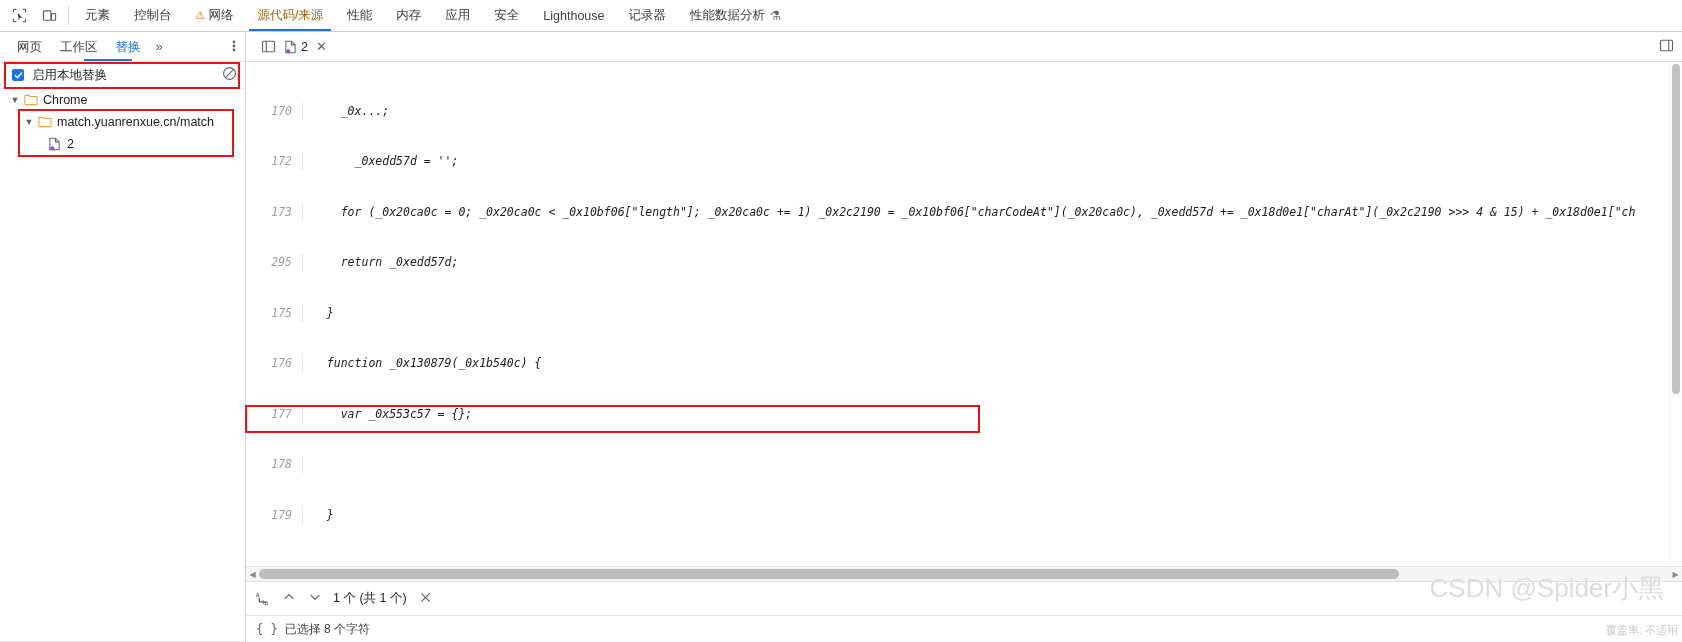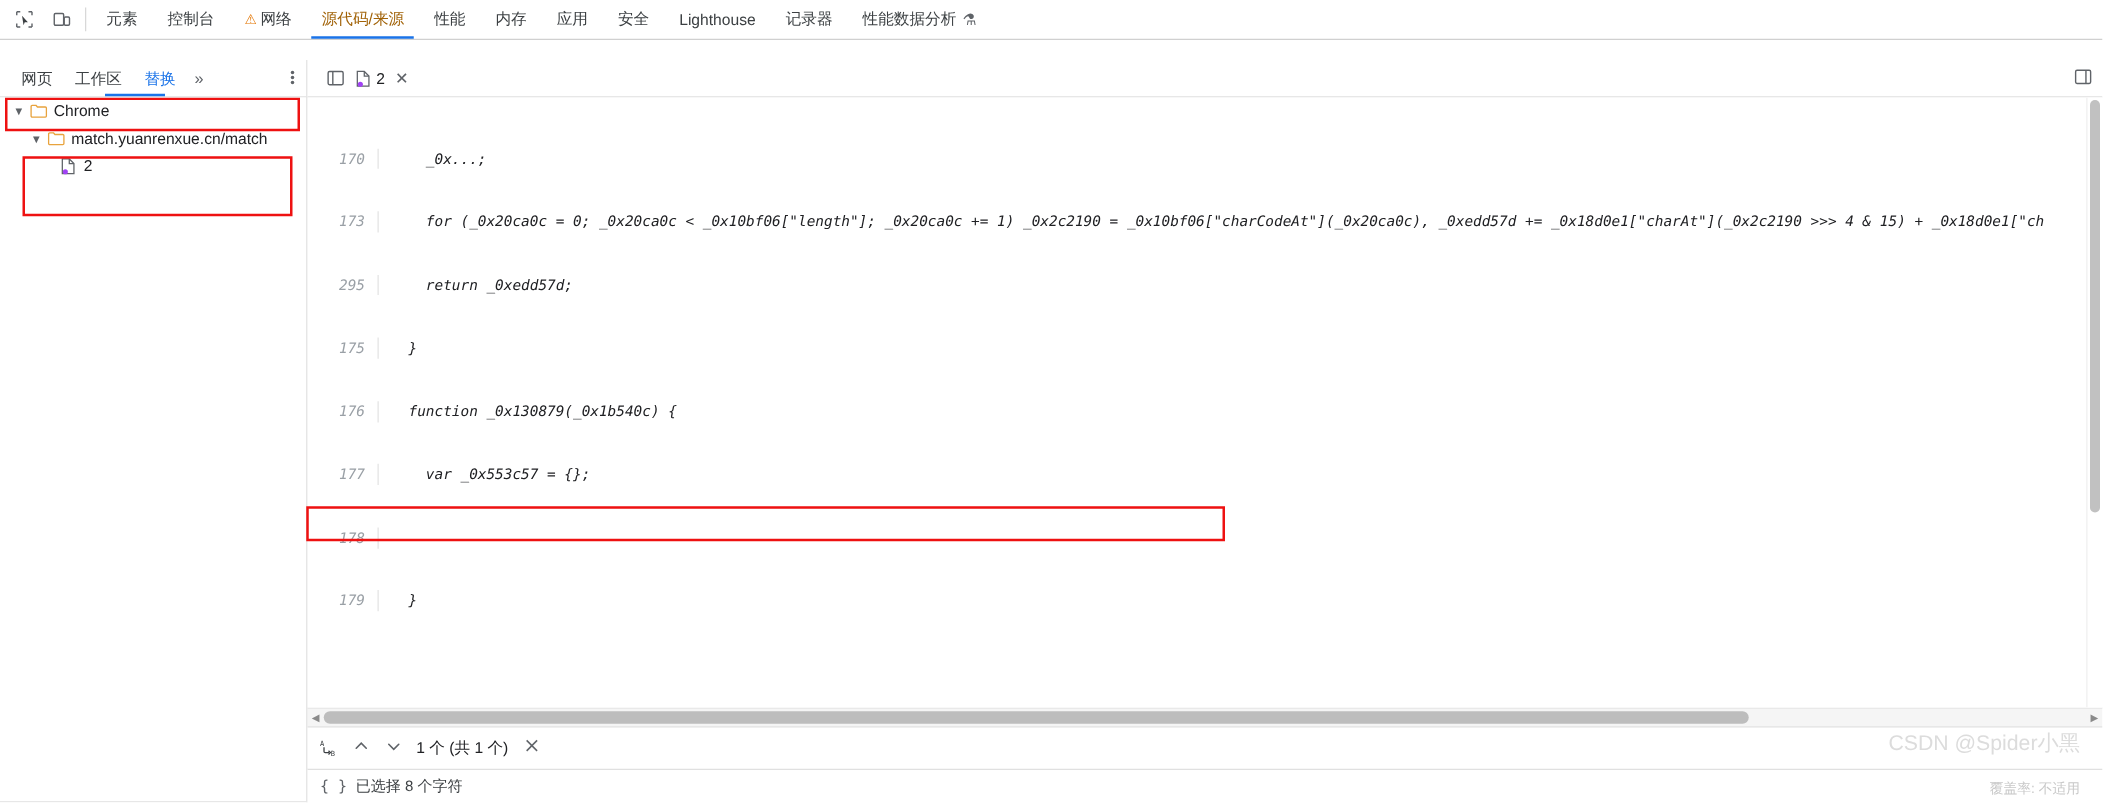--- a/index.html
+++ b/index.html
@@ -6,21 +6,21 @@
   body{
     width:1682px;height:642px;
     background:#ffffff;
     font-family:"Liberation Sans","DejaVu Sans",sans-serif;
     font-size:12px;
     color:#202124;
     overflow:hidden;
     position:relative;
   }
   
-  .devtools-root{width:1682px;height:642px;display:flex;flex-direction:column;gap:16px;}
+  .devtools-root{width:1682px;height:642px;display:flex;flex-direction:column;}
   .main-tabbar{
     height:31px;min-height:31px;display:flex;align-items:stretch;
     background:#ffffff;border-bottom:1px solid #d0d0d0;
     padding-left:4px;
   }
   .tb-icon{
     width:30px;display:flex;align-items:center;justify-content:center;
     cursor:pointer;
   }
   .tb-sep{width:1px;background:#d8d8d8;margin:6px 4px;}
@@ -125,25 +125,25 @@
   .match-count{font-size:12.5px;color:#202124;white-space:nowrap;padding:0 2px;}
   .close-search{width:22px;text-align:center;color:#5f6368;font-size:15px;cursor:pointer;}
   
   .status-bar{
     height:26px;display:flex;align-items:center;gap:7px;padding-left:10px;
     border-top:1px solid #e0e0e0;background:#fff;font-size:12px;color:#3c4043;
   }
   .fmt-btn{font-family:"DejaVu Sans Mono",monospace;font-size:12px;color:#5f6368;cursor:pointer;}
   
   .wm{
-    position:absolute;right:18px;bottom:36px;font-size:17px;color:#dcdcdc;
+    position:absolute;right:18px;bottom:36px;font-size:26px;color:#dcdcdc;
     font-family:"Liberation Sans",sans-serif;pointer-events:none;user-select:none;
   }
   .wm2{
-    position:absolute;right:18px;bottom:4px;font-size:11px;color:#c8c8c8;
+    position:absolute;right:4px;bottom:4px;font-size:11px;color:#c8c8c8;
     pointer-events:none;user-select:none;
   }
   .sidebar-bottom-line{position:absolute;left:0;bottom:0;width:245px;height:1px;background:#e0e0e0;}
 </style>
 </head>
 <body>
 
 <div class="devtools-root">
 
   <div class="main-tabbar">
@@ -217,20 +217,34 @@
           <svg width="4" height="14" viewBox="0 0 4 14">
               <circle cx="2" cy="3" r="1.4" fill="#5f6368"></circle>
               <circle cx="2" cy="7" r="1.4" fill="#5f6368"></circle>
               <circle cx="2" cy="11" r="1.4" fill="#5f6368"></circle>
             </svg>
         </div>
       </div>
 
       <div class="left-body">
 
+        <div class="enable-row">
+          <span class="cbx">
+            <svg width="9" height="9" viewBox="0 0 10 10">
+                <path d="M1.5 5l2.2 2.4L8.5 2.3" stroke="#fff" stroke-width="1.6" fill="none" stroke-linecap="round" stroke-linejoin="round"></path>
+              </svg>
+          </span>
+          <span class="enable-label">启用本地替换</span>
+          <span class="clear-icon">
+            <svg width="15" height="15" viewBox="0 0 16 16">
+                <circle cx="8" cy="8" r="6.3" stroke="#5f6368" stroke-width="1.2" fill="none"></circle>
+                <line x1="3.6" y1="12.4" x2="12.4" y2="3.6" stroke="#5f6368" stroke-width="1.2"></line>
+              </svg>
+          </span>
+        </div>
 
         <div class="tree-row" style="padding-left:8px;">
           <span class="tree-arrow">▼</span>
           <span class="folder">
             <svg width="14" height="12" viewBox="0 0 16 13">
                 <path d="M1 2.2a1 1 0 011-1h3.6l1.2 1.4H14a1 1 0 011 1v7.2a1 1 0 01-1 1H2a1 1 0 01-1-1z" fill="#fff" stroke="#e8a33d" stroke-width="1.2"></path>
               </svg>
           </span>
           <span style="margin-left:4px;">Chrome</span>
         </div>
@@ -292,20 +306,25 @@
       </div>
 
       <div class="code-wrap">
         <div class="code-scroll">
           <div class="code" style="margin-top:-10px;">
 
             <div class="cline">
               <div class="lno">170</div>
               <div class="gutterline"></div>
               <div class="ctext">    _0x...;</div>
+            </div>
+            <div class="cline">
+              <div class="lno">172</div>
+              <div class="gutterline"></div>
+              <div class="ctext">      _0xedd57d = '';</div>
             </div>
             <div class="cline">
               <div class="lno">173</div>
               <div class="gutterline"></div>
               <div class="ctext">    for (_0x20ca0c = 0; _0x20ca0c &lt; _0x10bf06["length"]; _0x20ca0c += 1) _0x2c2190 = _0x10bf06["charCodeAt"](_0x20ca0c), _0xedd57d += _0x18d0e1["charAt"](_0x2c2190 &gt;&gt;&gt; 4 &amp; 15) + _0x18d0e1["ch</div>
             </div>
             <div class="cline">
               <div class="lno">295</div>
               <div class="gutterline"></div>
               <div class="ctext">    return _0xedd57d;</div>

